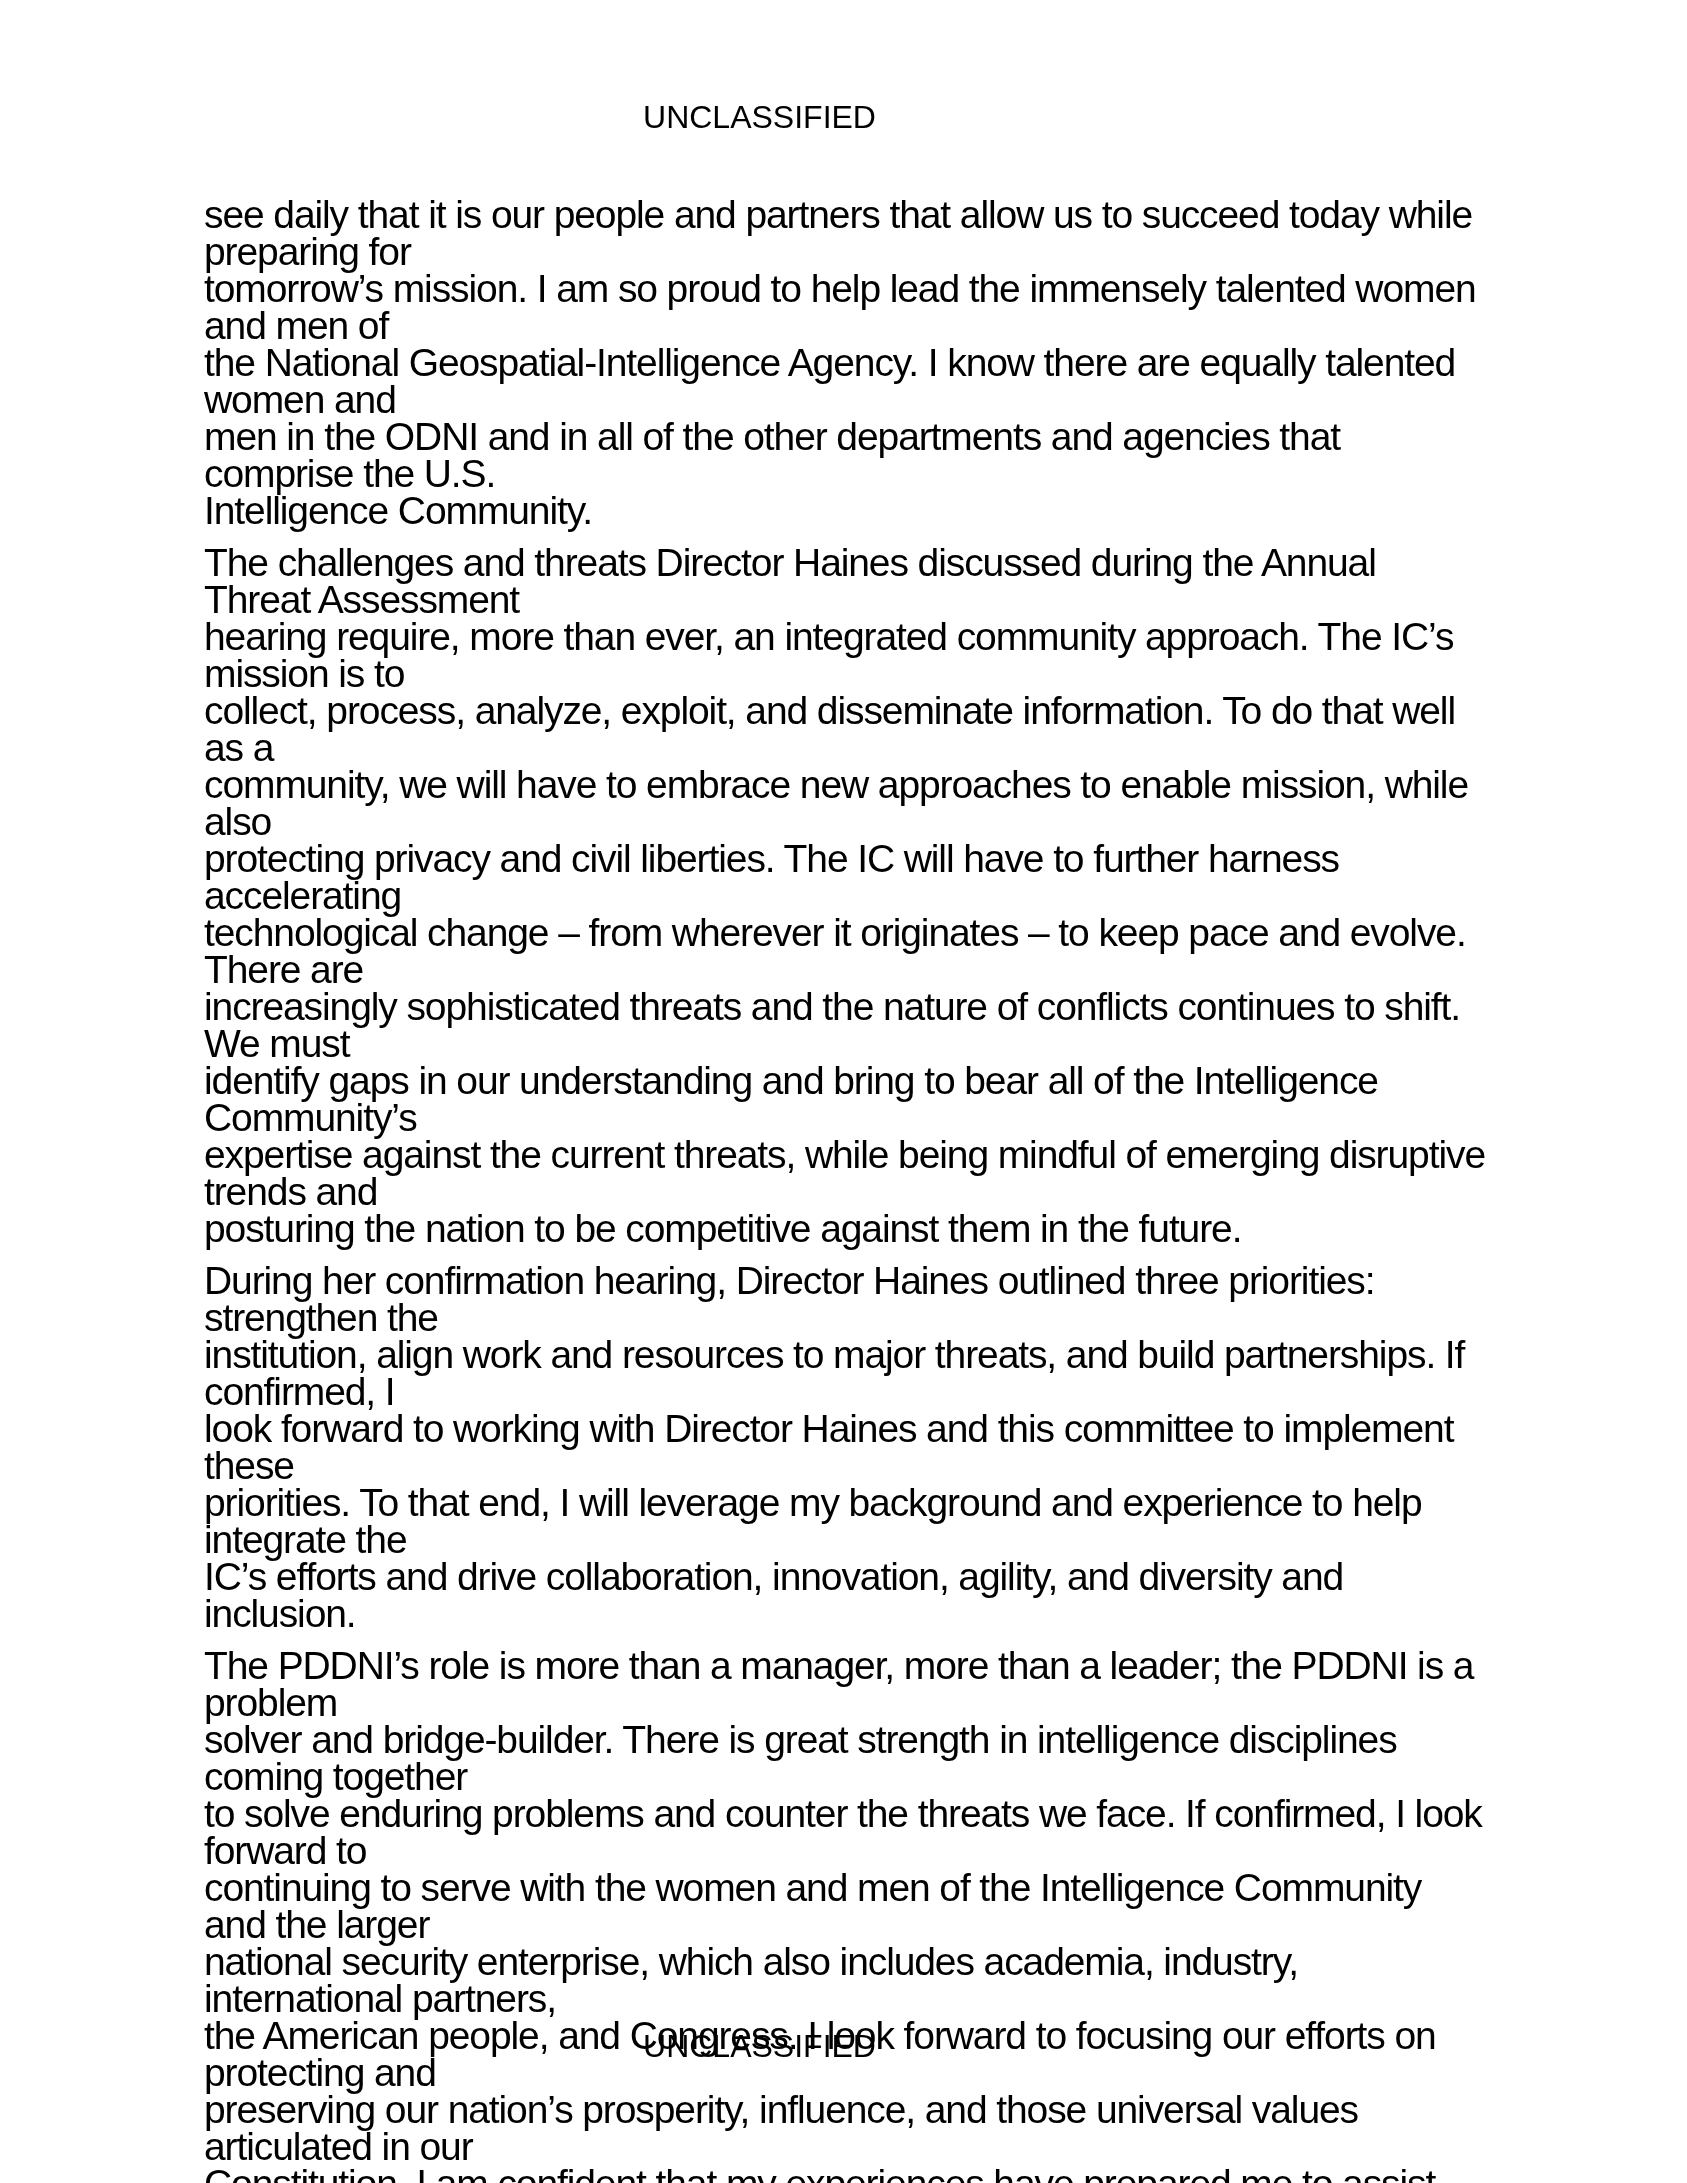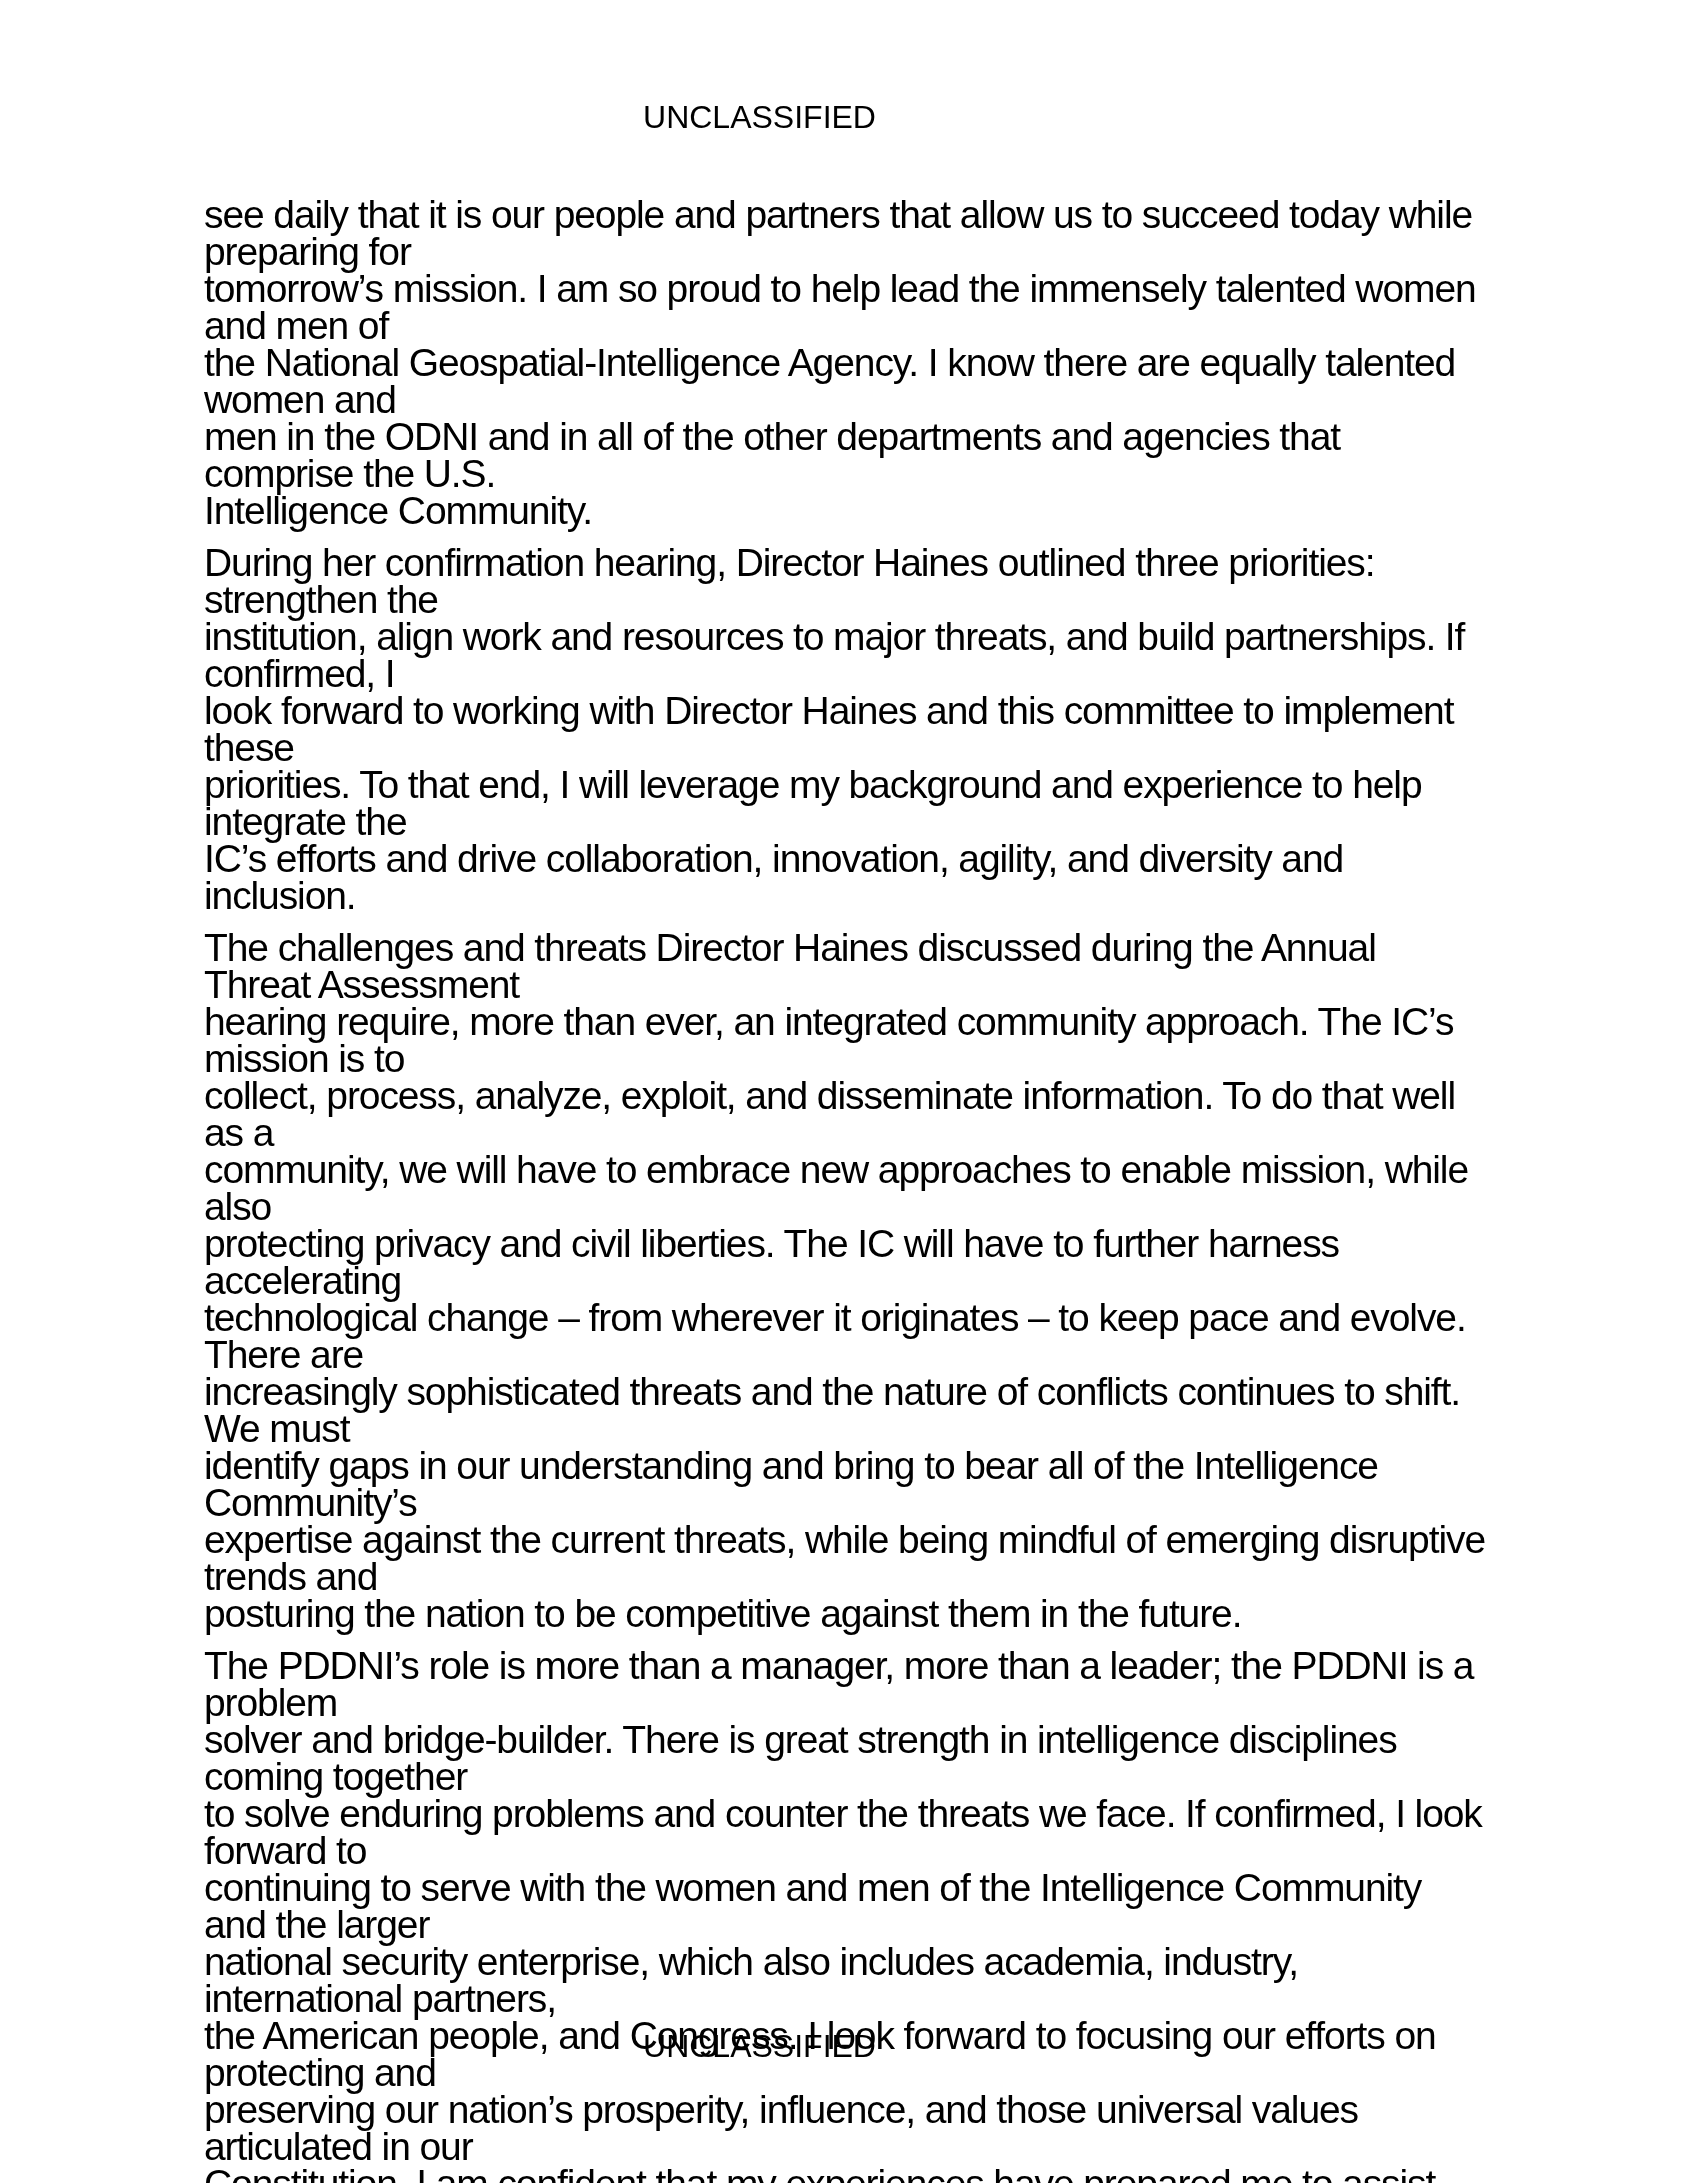--- a/index.html
+++ b/index.html
@@ -47,35 +47,35 @@
 <body>
 
 <div class="marking top">UNCLASSIFIED</div>
 
 <div class="body-text">
   <p>see daily that it is our people and partners that allow us to succeed today while preparing for
 tomorrow’s mission. I am so proud to help lead the immensely talented women and men of
 the National Geospatial-Intelligence Agency. I know there are equally talented women and
 men in the ODNI and in all of the other departments and agencies that comprise the U.S.
 Intelligence Community.</p>
-  <p>During her confirmation hearing, Director Haines outlined three priorities: strengthen the
-institution, align work and resources to major threats, and build partnerships. If confirmed, I
-look forward to working with Director Haines and this committee to implement these
-priorities. To that end, I will leverage my background and experience to help integrate the
-IC’s efforts and drive collaboration, innovation, agility, and diversity and inclusion.</p>
   <p>The challenges and threats Director Haines discussed during the Annual Threat Assessment
 hearing require, more than ever, an integrated community approach. The IC’s mission is to
 collect, process, analyze, exploit, and disseminate information. To do that well as a
 community, we will have to embrace new approaches to enable mission, while also
 protecting privacy and civil liberties. The IC will have to further harness accelerating
 technological change – from wherever it originates – to keep pace and evolve. There are
 increasingly sophisticated threats and the nature of conflicts continues to shift. We must
 identify gaps in our understanding and bring to bear all of the Intelligence Community’s
 expertise against the current threats, while being mindful of emerging disruptive trends and
 posturing the nation to be competitive against them in the future.</p>
+  <p>During her confirmation hearing, Director Haines outlined three priorities: strengthen the
+institution, align work and resources to major threats, and build partnerships. If confirmed, I
+look forward to working with Director Haines and this committee to implement these
+priorities. To that end, I will leverage my background and experience to help integrate the
+IC’s efforts and drive collaboration, innovation, agility, and diversity and inclusion.</p>
   <p>The PDDNI’s role is more than a manager, more than a leader; the PDDNI is a problem
 solver and bridge-builder. There is great strength in intelligence disciplines coming together
 to solve enduring problems and counter the threats we face. If confirmed, I look forward to
 continuing to serve with the women and men of the Intelligence Community and the larger
 national security enterprise, which also includes academia, industry, international partners,
 the American people, and Congress. I look forward to focusing our efforts on protecting and
 preserving our nation’s prosperity, influence, and those universal values articulated in our
 Constitution. I am confident that my experiences have prepared me to assist the Director in
 leading the Intelligence Community and if confirmed, I will gratefully continue serving my
 country.</p>

